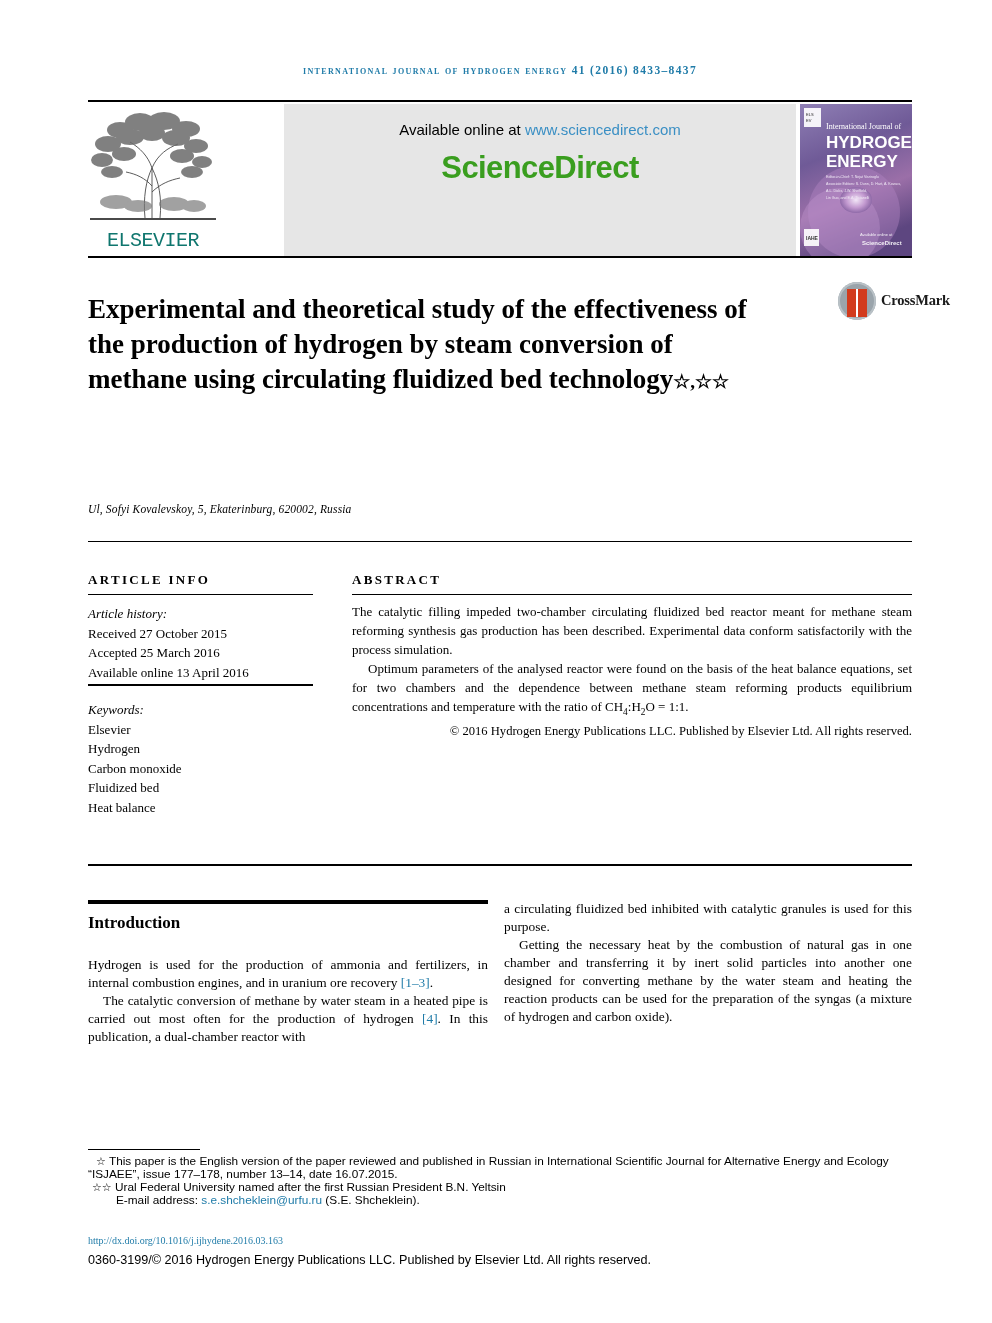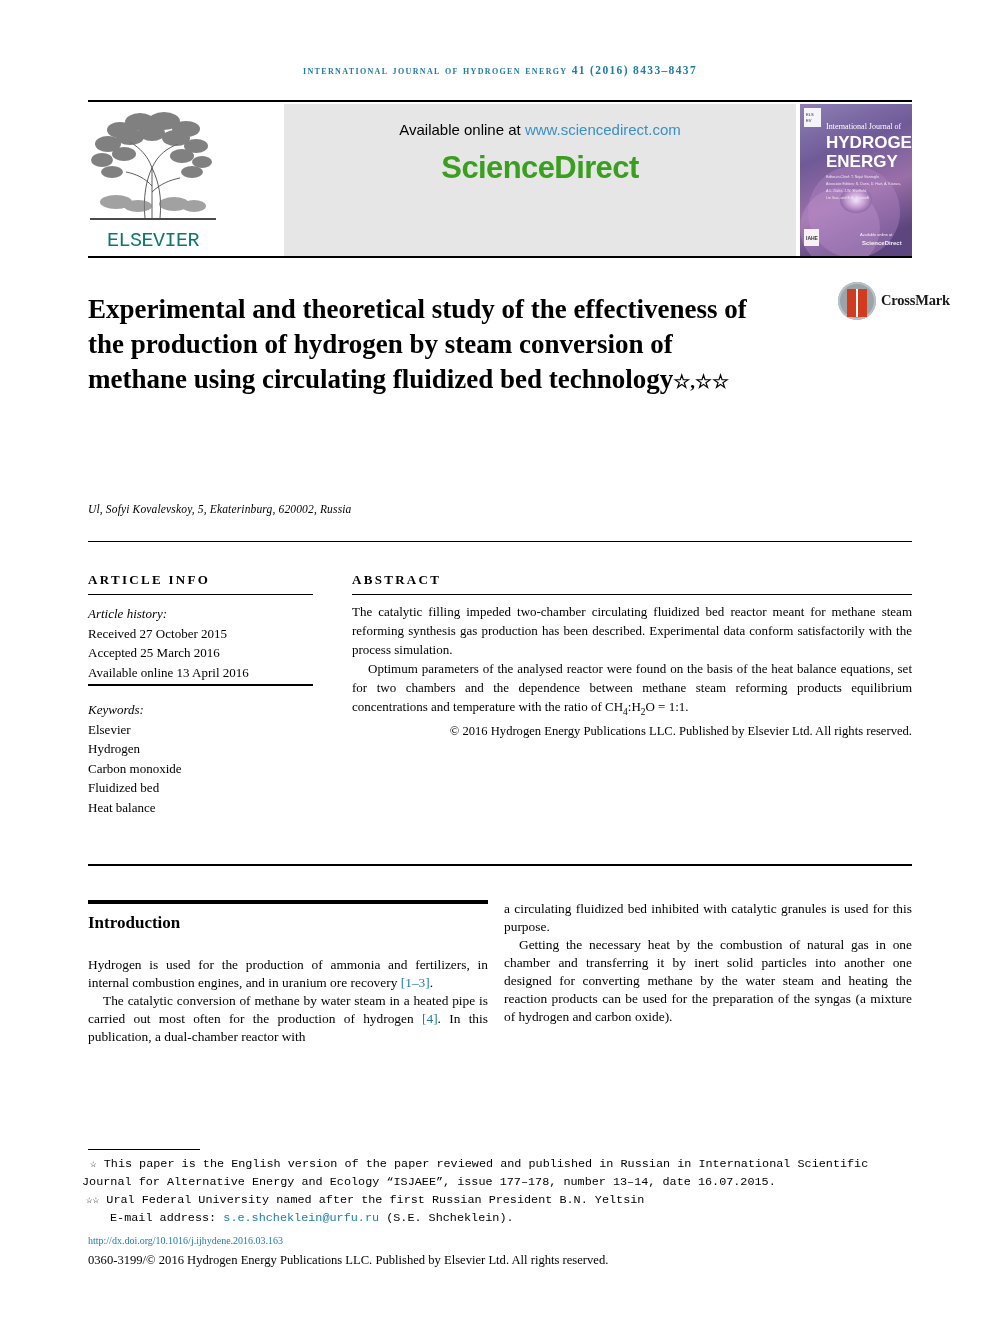--- a/index.html
+++ b/index.html
@@ -288,41 +288,41 @@
   
   .fn-rule {
     position: absolute;
     left: 88px; top: 1133px;
     width: 112px;
     height: 1px;
     background: #000;
   }
   .footnotes {
     position: absolute;
-    left: 82px; top: 1139px;
+    left: 88px; top: 1139px;
     width: 826px;
-    font-family: Liberation Mono, monospace;
+    font-family: Liberation Sans, sans-serif;
     font-size: 11.8px;
-    line-height: 18px;
+    line-height: 13px;
   }
   .footnotes .fn { margin: 0; }
   .fn-mark { font-size: 11px; }
   .fn-italic { font-style: italic; }
   .link { color: #1f7ba8; text-decoration: none; }
   .doi-line {
     position: absolute;
     left: 88px; top: 1219px;
     font-family: "Liberation Serif", serif;
     font-size: 10px;
     color: #1f7ba8;
   }
   .issn-line {
     position: absolute;
     left: 88px; top: 1237px;
-    font-family: Liberation Serif, serif;
+    font-family: Liberation Sans, sans-serif;
     font-size: 12.6px;
     color: #000;
   }
   sub { font-size: 0.72em; }
 </style>
 </head>
 <body>
 
 <div class="page">
 

